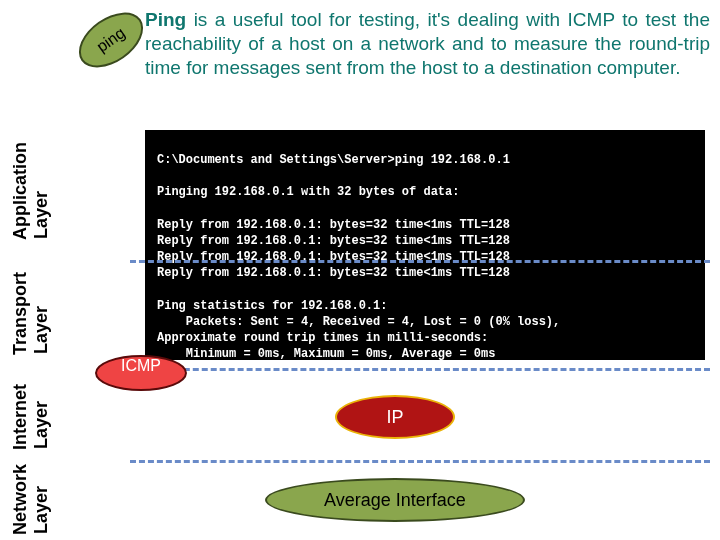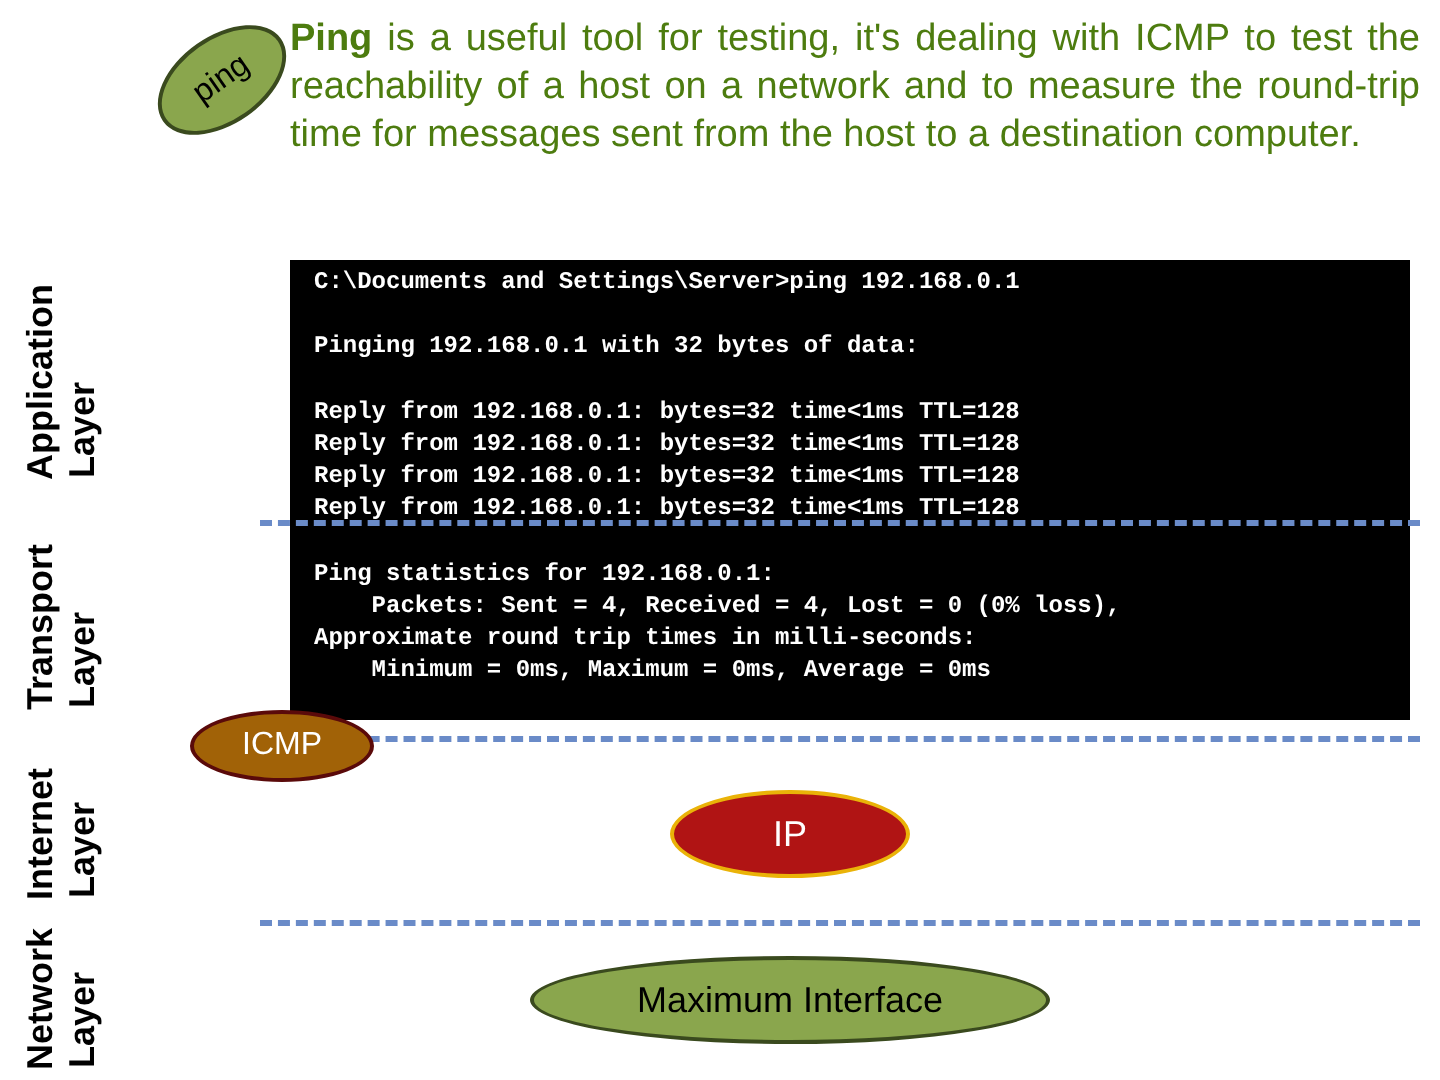--- a/index.html
+++ b/index.html
@@ -18,21 +18,21 @@
     right: 0;
     bottom: 0;
   }
   .paragraph {
     position: absolute;
     left: 75px;
     top: 8px;
     right: 10px;
     font-size: 19px;
     line-height: 1.25;
-    color: #4d7c0f;
+    color: #0f766e;
     text-align: justify;
   }
   .paragraph b { font-weight: bold; }
   .ping-badge {
     position: absolute;
     left: 5px;
     top: 18px;
     width: 72px;
     height: 44px;
     background: #8aa64d;
@@ -49,35 +49,35 @@
     position: absolute;
     left: 75px;
     top: 130px;
     width: 560px;
     height: 230px;
     background: #000;
     color: #fff;
     font-family: "Courier New", monospace;
     font-size: 12px;
     font-weight: bold;
-    padding: 3px 12px;
+    padding: 22px 12px;
     white-space: pre;
     line-height: 1.35;
   }
   .icmp-badge {
     position: absolute;
     left: 25px;
     top: 355px;
     width: 92px;
     height: 36px;
-    background: #a16207;
+    background: #ef4444;
     border: 2px solid #5a0a0a;
     border-radius: 50% / 50%;
     display: flex;
-    align-items: center;
+    align-items: flex-start;
     justify-content: center;
     color: #fff;
     font-size: 16px;
   }
   .ip-badge {
     position: absolute;
     left: 265px;
     top: 395px;
     width: 120px;
     height: 44px;
@@ -167,21 +167,21 @@
 
   <div class="icmp-badge">
     <span>ICMP</span>
   </div>
 
   <div class="ip-badge">
     <span>IP</span>
   </div>
 
   <div class="netif-badge">
-    <span>Maximum Interface</span>
+    <span>Average Interface</span>
   </div>
 
 </div>
 
 <div class="layer-label layer-app">
   <div class="label-flex">
     <span>Application</span>
   </div>
   <span class="sub">Layer</span>
 </div>

